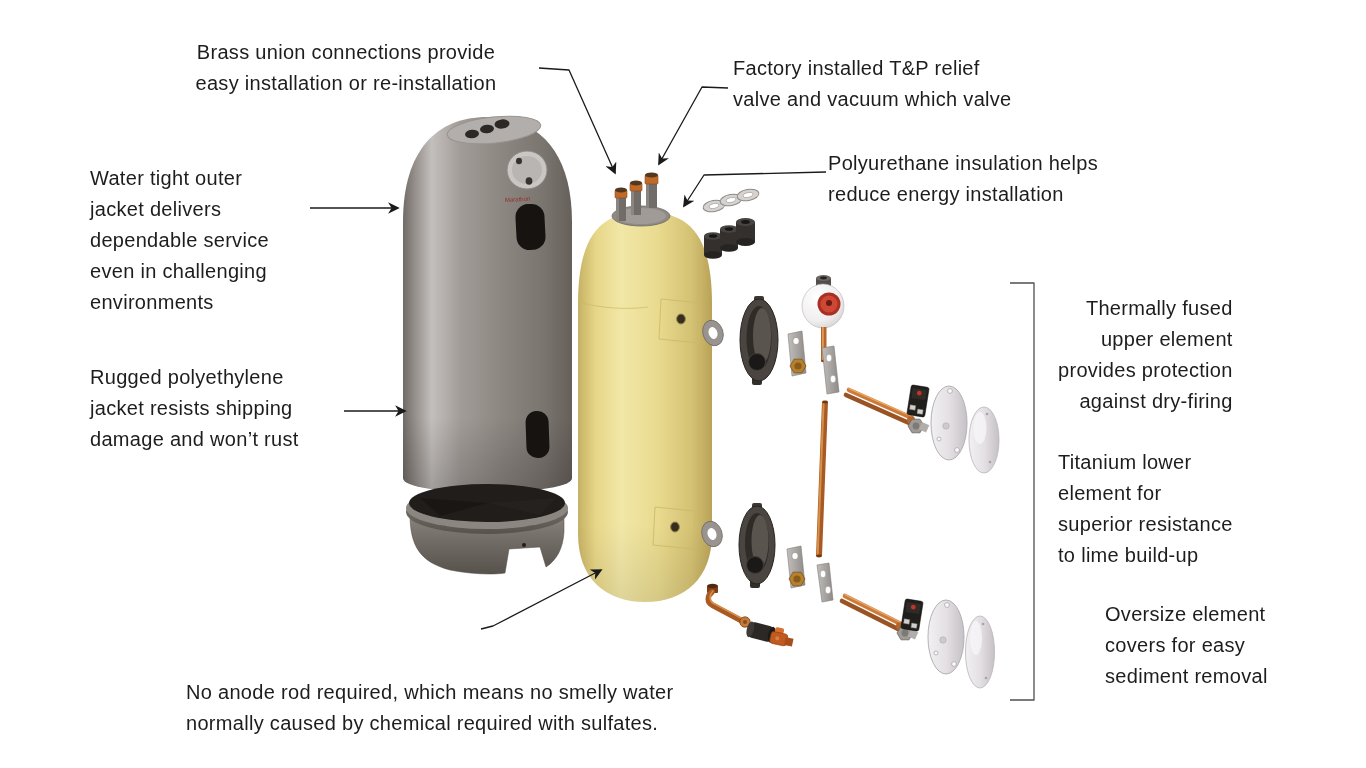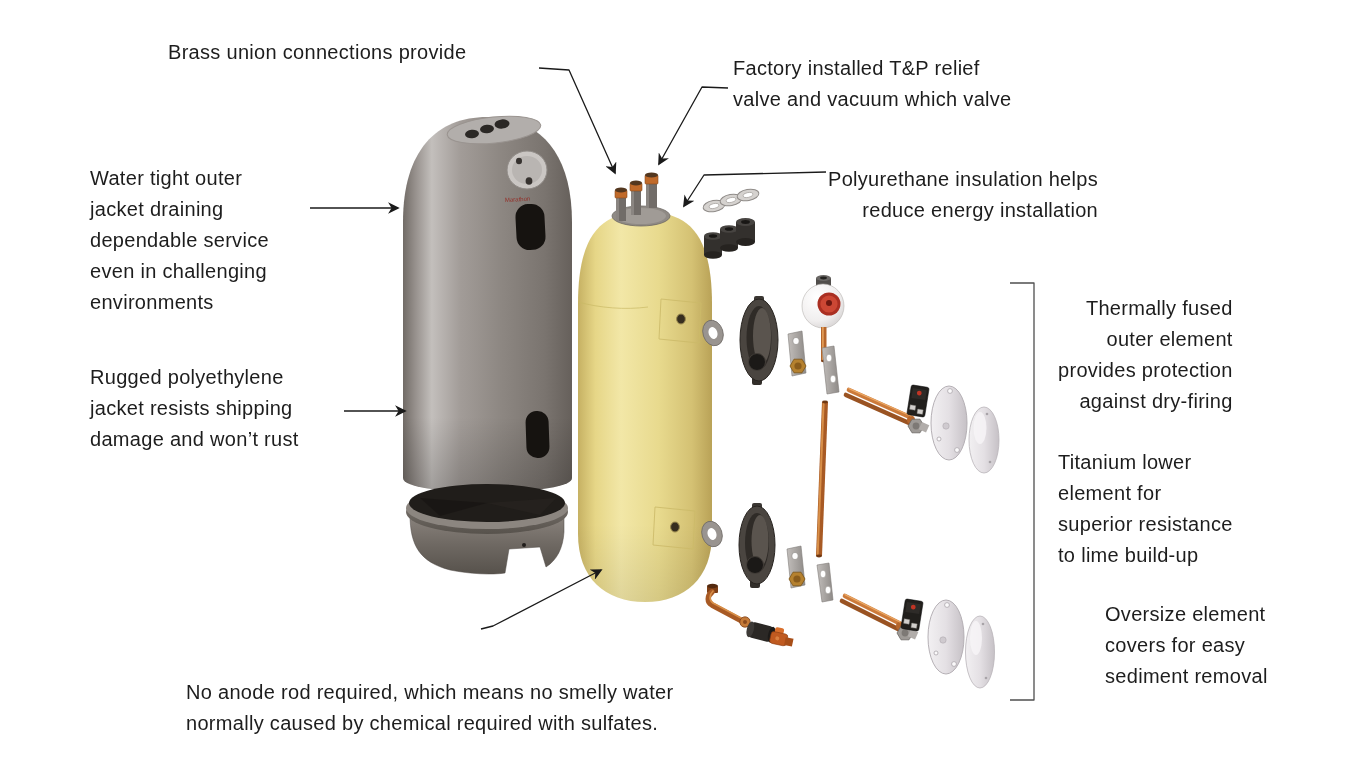--- a/index.html
+++ b/index.html
@@ -7,21 +7,21 @@
     width:1366px;height:768px;background:#ffffff;overflow:hidden;
     font-family:"Liberation Sans", sans-serif;
   }
   .stage{position:relative;width:1366px;height:768px;background:#fff;}
   svg.art{position:absolute;left:0;top:0;}
   .label{
     position:absolute;color:#1d1d1d;font-size:20px;line-height:31px;
     letter-spacing:.3px;font-weight:300;
   }
   .label div{white-space:nowrap;}
-  .center{}
+  .center{text-align:center;}
 </style>
 </head>
 <body>
 
 <div class="stage">
 
 <svg class="art" width="1366" height="768" viewBox="0 0 1366 768" xmlns="http://www.w3.org/2000/svg">
   <defs>
     <linearGradient id="gJ" x1="0" y1="0" x2="1" y2="0">
       <stop offset="0" stop-color="#716b66"></stop>
@@ -325,49 +325,50 @@
     <path d="M826,172 L704,175 L684,206" marker-end="url(#ah)"></path>
     <path d="M310,208 L398,208" marker-end="url(#ah)"></path>
     <path d="M344,411 L405,411" marker-end="url(#ah)"></path>
     <path d="M481,629 L493,626 L601,570" marker-end="url(#ah)"></path>
     <path d="M1010,283 L1034,283 L1034,700 L1010,700" stroke="#4f4f4f"></path>
   </g>
 </svg>
 
 <div class="label center" style="left:168px;top:37px;width:356px;">
   <div>Brass union connections provide</div>
+  <div>easy installation or re-installation</div>
 </div>
 
 <div class="label" style="left:733px;top:53px;">
   <div>Factory installed T&amp;P relief</div>
   <div>valve and vacuum which valve</div>
 </div>
 
 <div class="label" style="left:90px;top:163px;">
   <div>Water tight outer</div>
-  <div>jacket draining</div>
+  <div>jacket delivers</div>
   <div>dependable service</div>
   <div>even in challenging</div>
   <div>environments</div>
 </div>
 
-<div class="label" style="left:828px;top:164px;text-align:right;">
+<div class="label" style="left:828px;top:148px;">
   <div>Polyurethane insulation helps</div>
   <div>reduce energy installation</div>
 </div>
 
 <div class="label" style="left:90px;top:362px;">
   <div>Rugged polyethylene</div>
   <div>jacket resists shipping</div>
   <div>damage and won’t rust</div>
 </div>
 
 <div class="label" style="left:1058px;top:293px;text-align:right;">
   <div>Thermally fused</div>
-  <div>outer element</div>
+  <div>upper element</div>
   <div>provides protection</div>
   <div>against dry-firing</div>
 </div>
 
 <div class="label" style="left:1058px;top:447px;">
   <div>Titanium lower</div>
   <div>element for</div>
   <div>superior resistance</div>
   <div>to lime build-up</div>
 </div>

